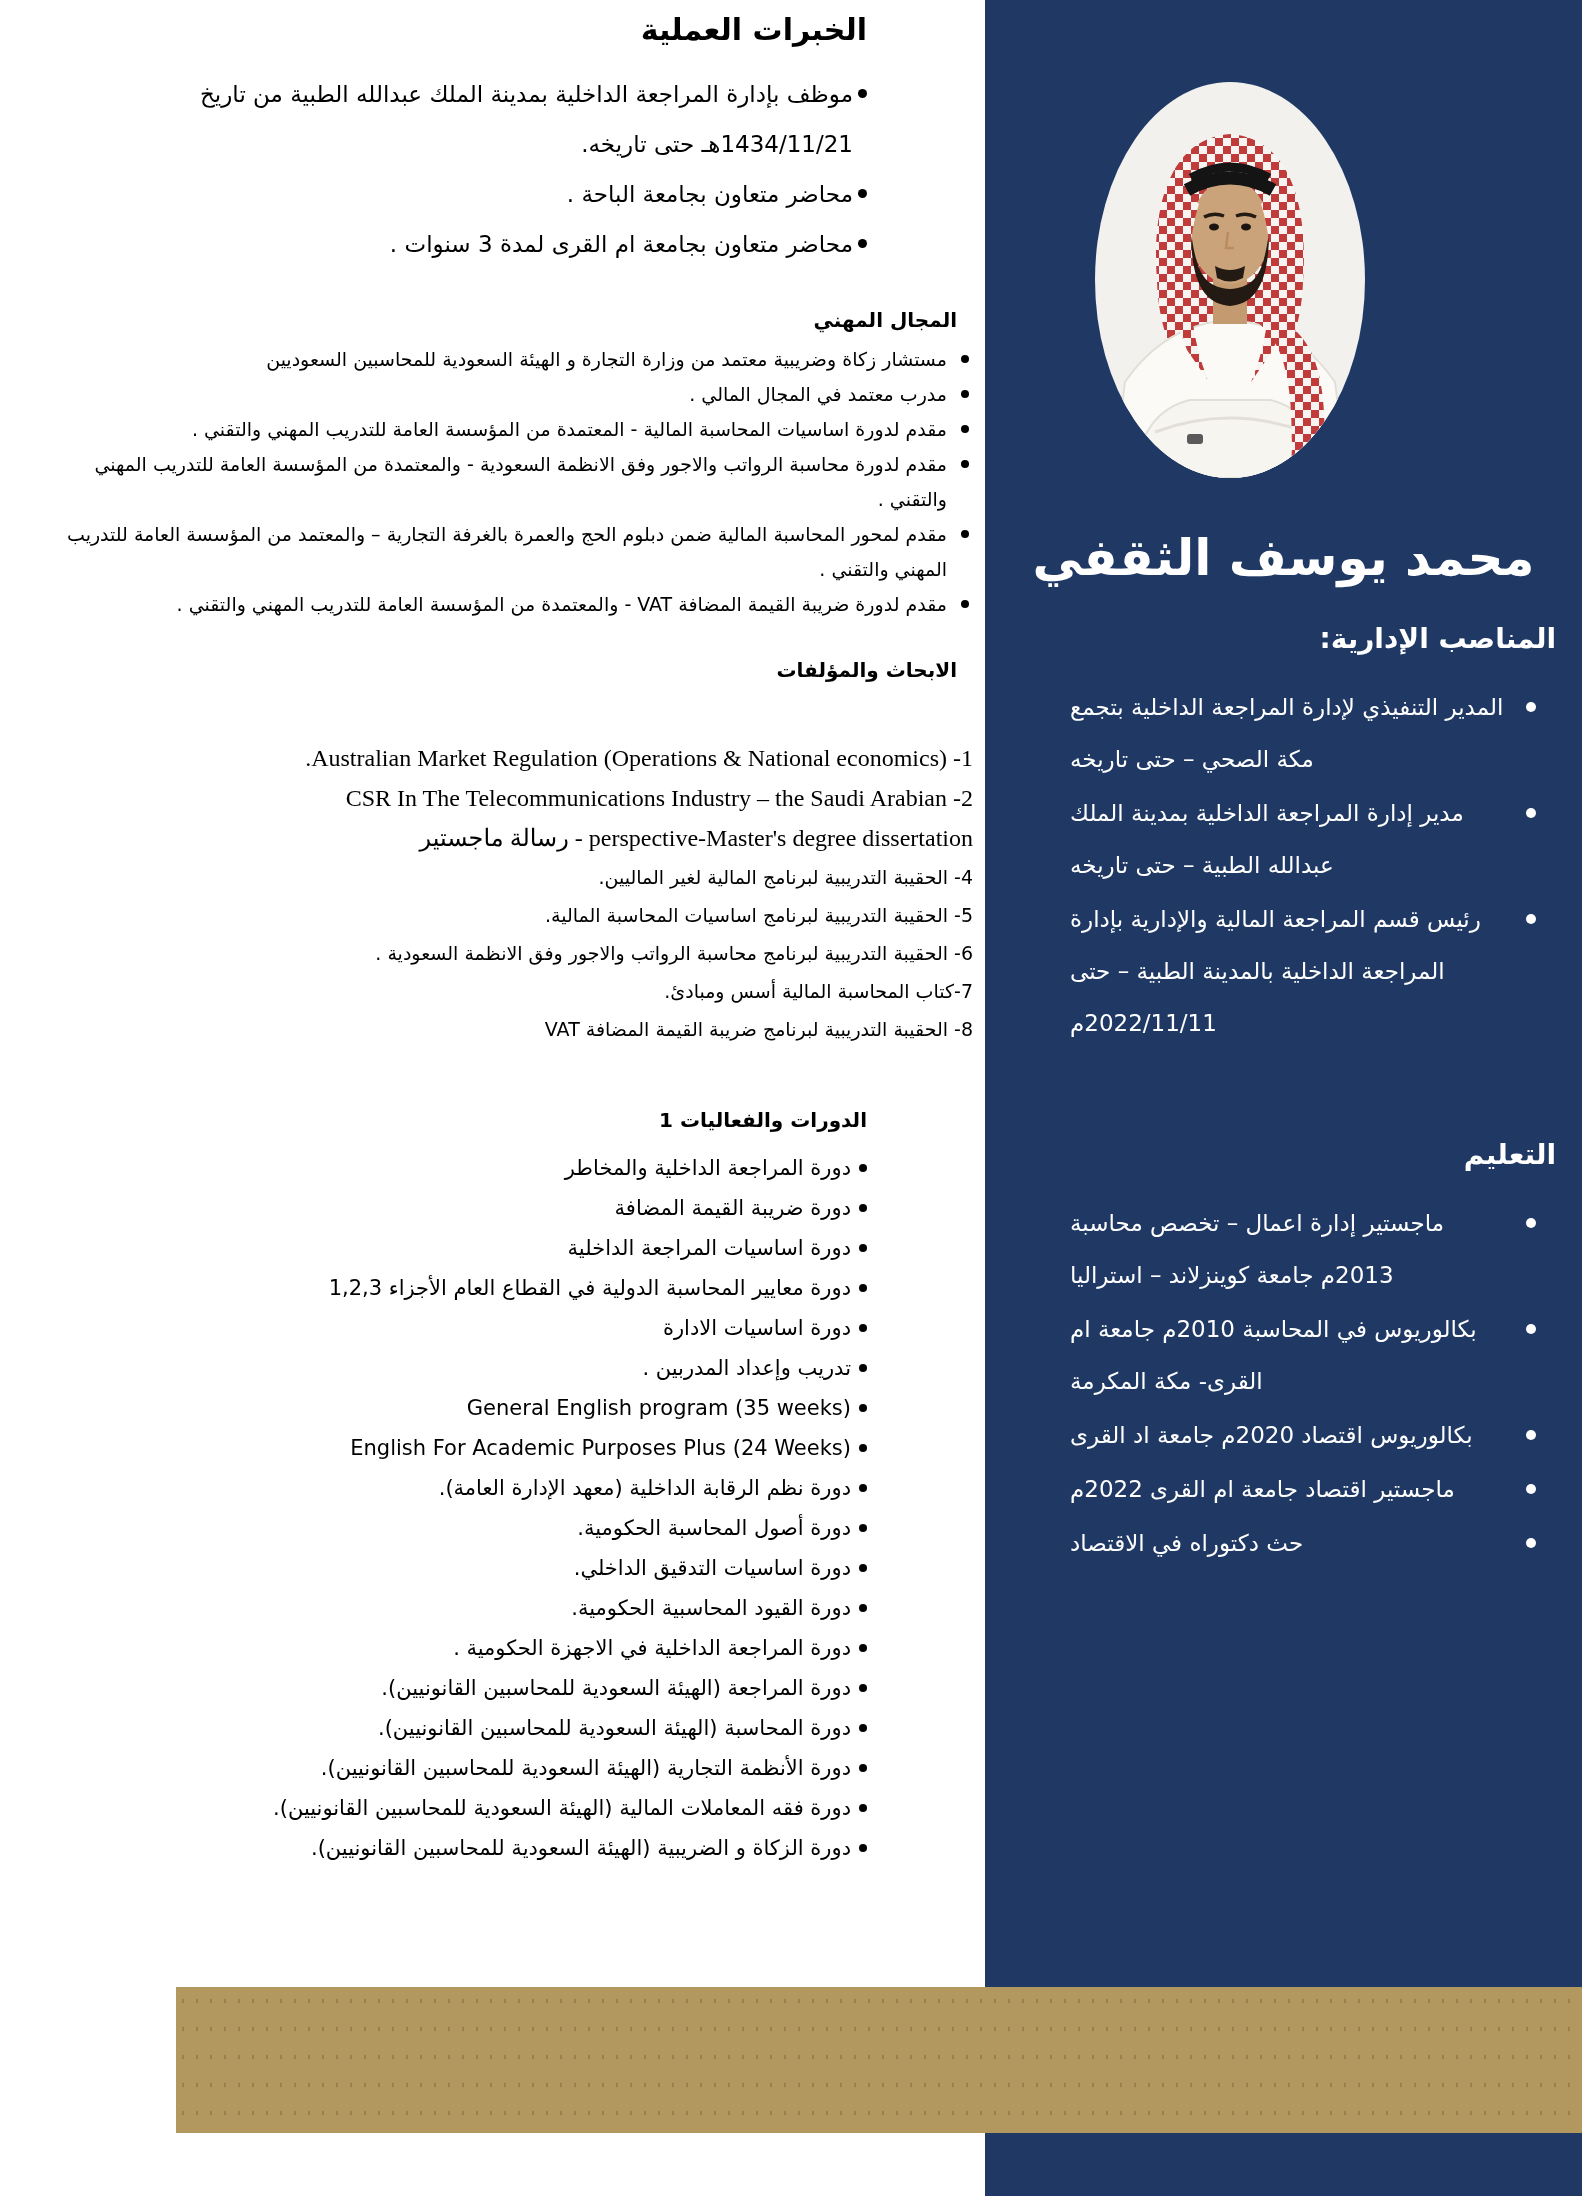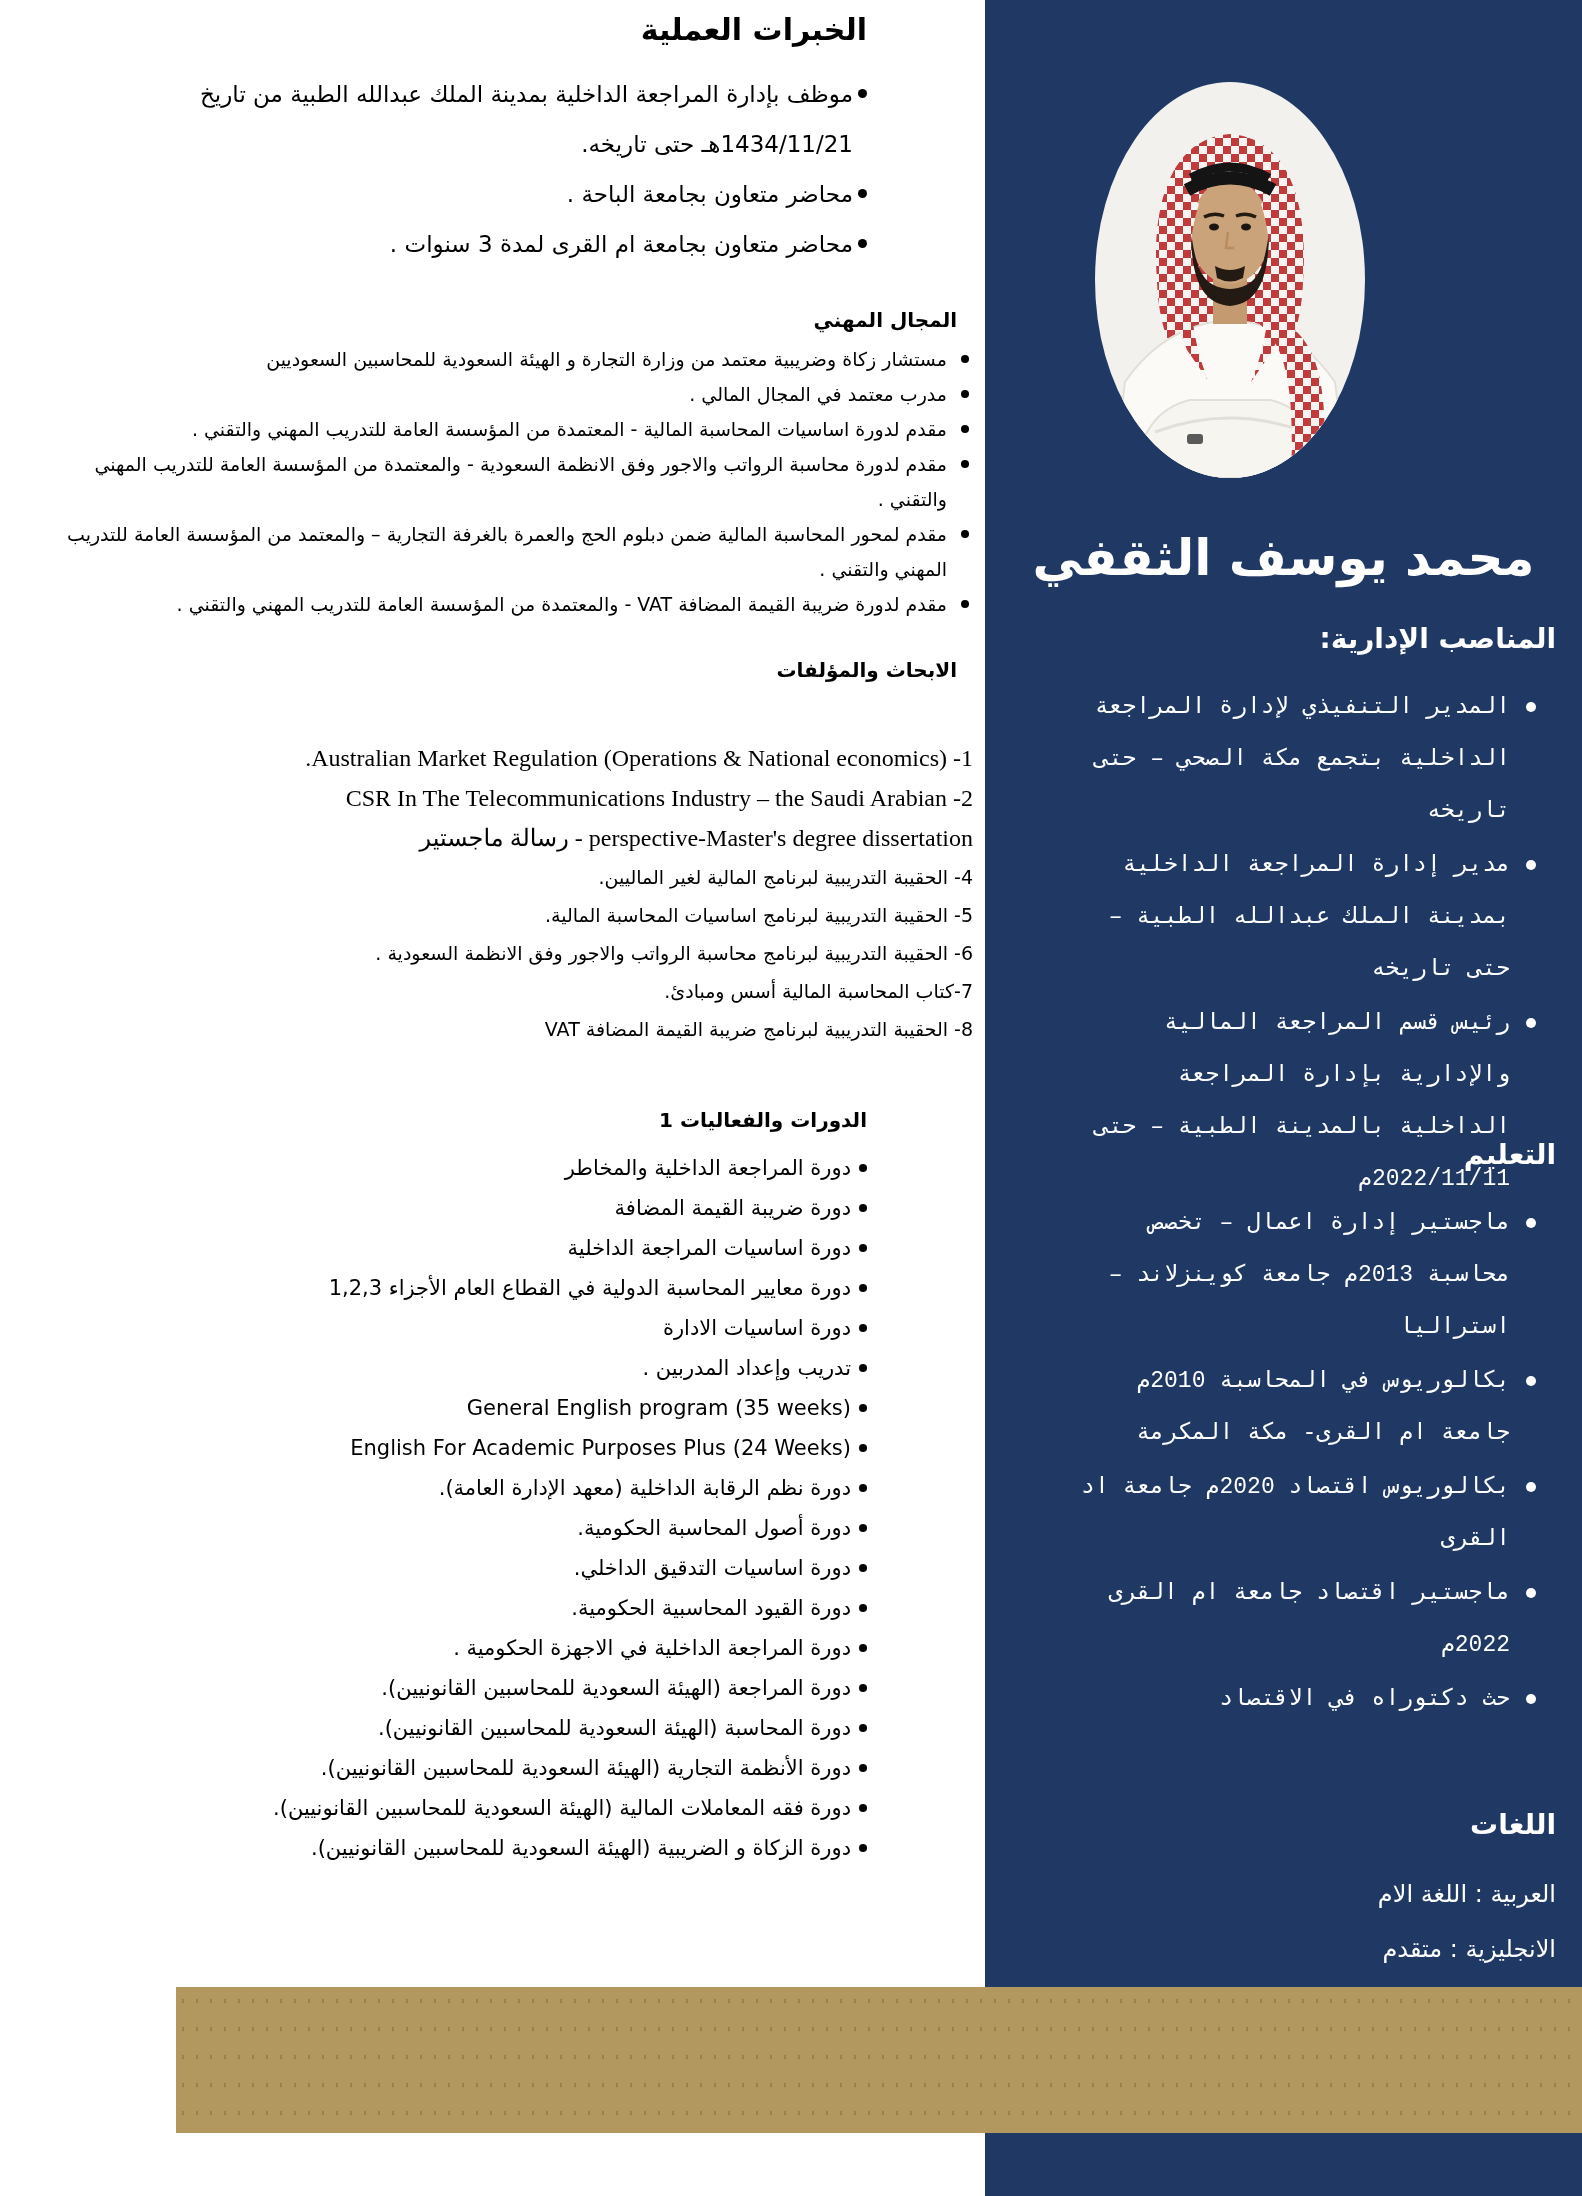--- a/index.html
+++ b/index.html
@@ -26,22 +26,21 @@
     margin-top:9px;
   }
   .sb-section{position:absolute;right:0;left:0;direction:rtl;}
   .sb-title{
     color:#fff;font-size:28px;font-weight:bold;
     margin:0 26px 26px 0;
   }
   .sb-list{
     list-style:none;margin:0 46px 0 0;padding:0 26px 0 0;
     width:440px;color:#fff;font-size:23px;line-height:52px;
-    text-align:right;
-    font-family:Liberation Mono, monospace;
+    text-align:left;
   }
   .sb-list li{position:relative;margin:0 0 2px 0;}
   .sb-list li::before{
     content:"";position:absolute;right:-26px;top:21px;
     width:10px;height:10px;border-radius:50%;background:#fff;
   }
   .sb-positions{top:622px;}
   .sb-education{top:1138px;}
   .sb-languages{top:1808px;}
   .lang-list{
@@ -242,24 +241,16 @@
     <ul class="sb-list">
 
     <li><span>ماجستير إدارة اعمال – تخصص محاسبة 2013م جامعة كوينزلاند – استراليا</span></li>
         <li><span>بكالوريوس في المحاسبة 2010م جامعة ام القرى- مكة المكرمة</span></li>
         <li><span>بكالوريوس اقتصاد 2020م جامعة اد القرى</span></li>
         <li><span>ماجستير اقتصاد جامعة ام القرى 2022م</span></li>
         <li><span>حث دكتوراه في الاقتصاد</span></li>
       </ul>
   </div>
 
-  <div class="sb-section sb-languages">
-    <div class="sb-title">اللغات</div>
-    <ul class="lang-list">
-
-    <li><span>العربية : اللغة الام</span></li>
-        <li><span>الانجليزية : متقدم</span></li>
-      </ul>
-  </div>
 
 </div>
 
 <div class="tan-band"></div>
 
 </body></html>

